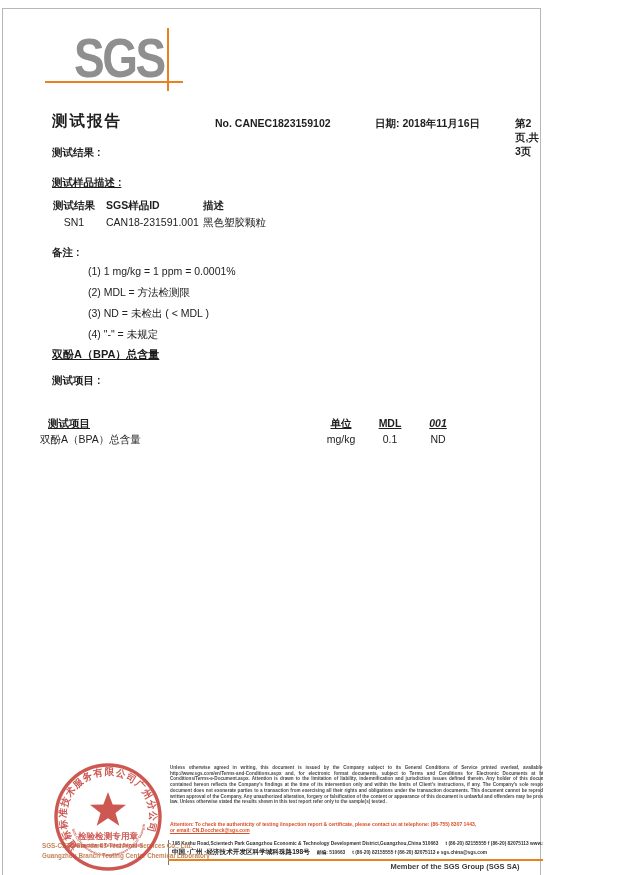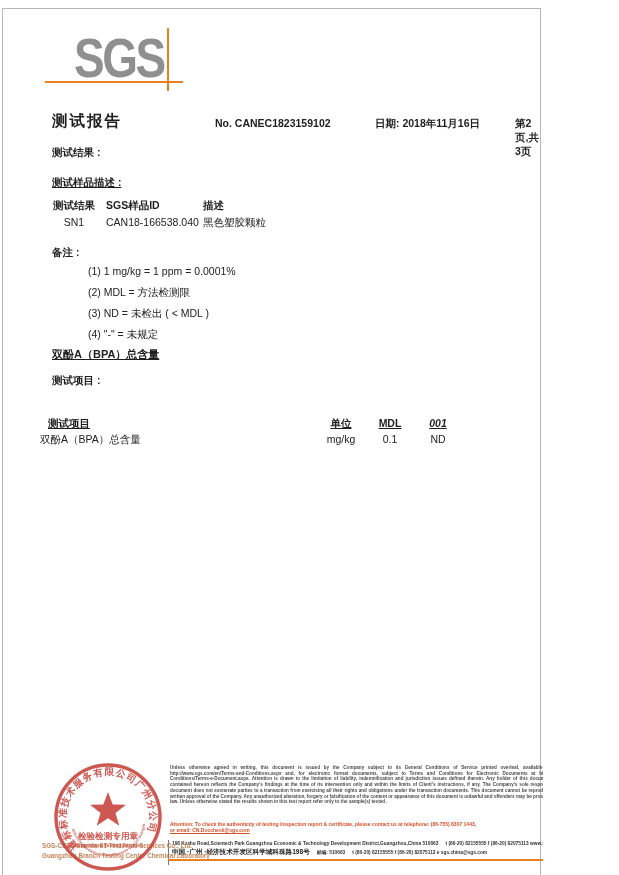--- a/index.html
+++ b/index.html
@@ -75,21 +75,21 @@
   <div class="abs page-info">第2页,共3页</div>
 
   <div class="abs lbl results-heading">测试结果 :</div>
   <div class="abs lbl u sample-desc-heading">测试样品描述 :</div>
 
   <div>
     <span class="abs lbl st-head st-c1">测试结果</span>
     <span class="abs lbl st-head st-c2">SGS样品ID</span>
     <span class="abs lbl st-head st-c3">描述</span>
     <span class="abs txt st-row st-c1">SN1</span>
-    <span class="abs txt st-row st-c2">CAN18-166538.040</span>
+    <span class="abs txt st-row st-c2">CAN18-231591.001</span>
     <span class="abs txt st-row st-c3">黑色塑胶颗粒</span>
   </div>
 
   <div class="abs lbl notes-label">备注 :</div>
   <div class="abs txt note" style="top:265px">(1) 1 mg/kg = 1 ppm = 0.0001%</div>
   <div class="abs txt note" style="top:286px">(2) MDL = 方法检测限</div>
   <div class="abs txt note" style="top:307px">(3) ND = 未检出 ( &lt; MDL )</div>
   <div class="abs txt note" style="top:328px">(4) "-" = 未规定</div>
 
   <div class="abs lbl u bpa-heading">双酚A（BPA）总含量</div>
@@ -116,20 +116,21 @@
   <div class="abs addr1">
     <span>198 Kezhu Road,Scientech Park Guangzhou Economic &amp; Technology Development District,Guangzhou,China  510663</span>
     <span>t (86-20) 82155555    f (86-20) 82075113    www.sgsgroup.com.cn</span>
   </div>
   <div class="abs addr2">
     <span class="addr-cn">中国 ·广州 ·经济技术开发区科学城科珠路198号</span>
     <span>邮编: 510663</span>
     <span>t (86-20) 82155555    f (86-20) 82075113    e  sgs.china@sgs.com</span>
   </div>
   <div class="abs footer-orange-line"></div>
+  <div class="abs member">Member of the SGS Group (SGS SA)</div>
 
   <div class="abs company-en">
     <div>SGS-CSTC Standards Technical Services Co., Ltd.</div>
     <div>Guangzhou Branch Testing Center Chemical Laboratory</div>
   </div>
 
   <svg class="abs stamp" width="112" height="112" viewBox="0 0 112 112">
     <defs>
       <path id="arcTop" d="M 26.3,85.7 A 42,42 0 1 1 85.7,85.7" fill="none"></path>
       <path id="arcBottom" d="M 19,64 A 37.5,37.5 0 0 0 93,64" fill="none"></path>

